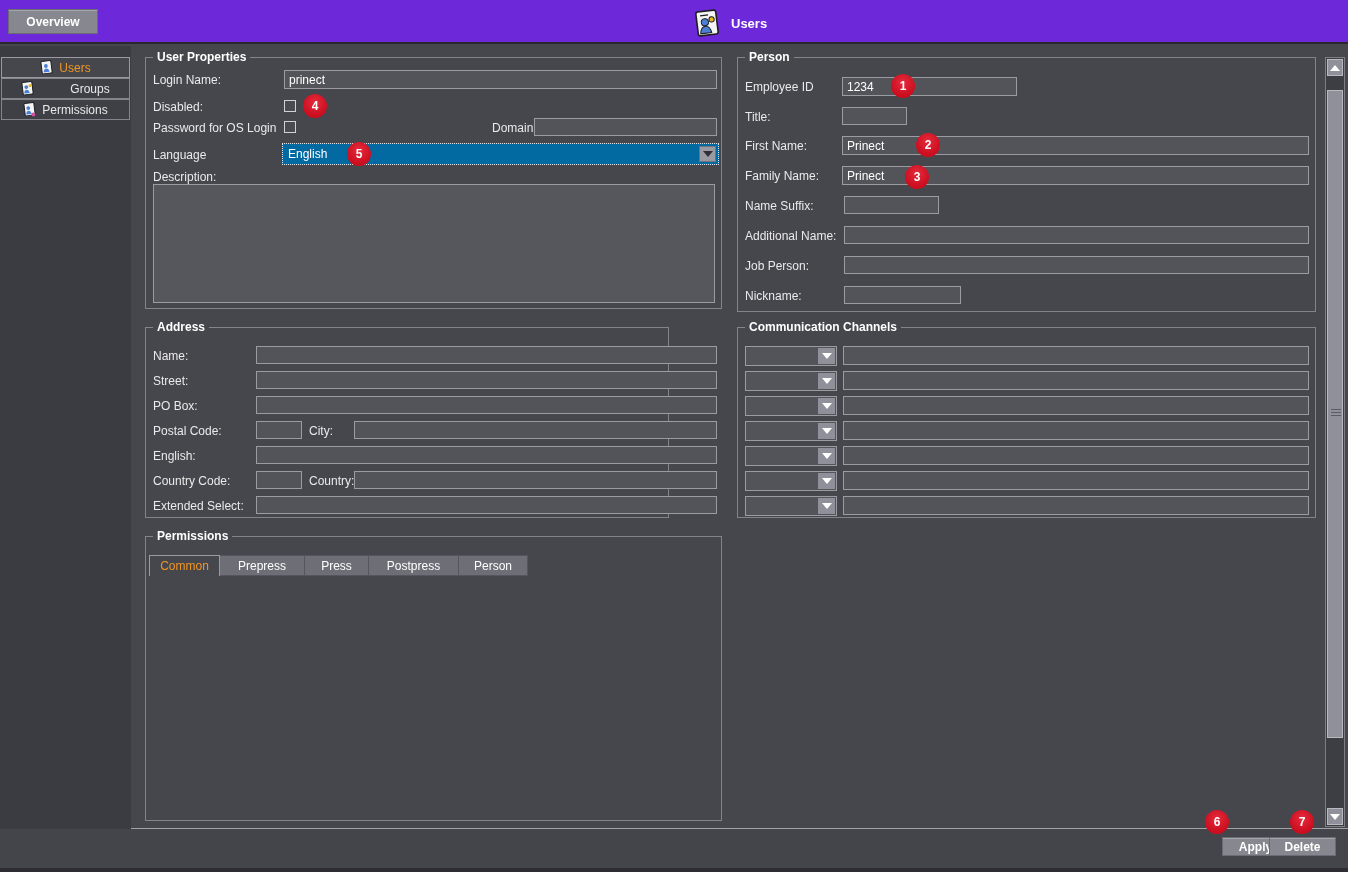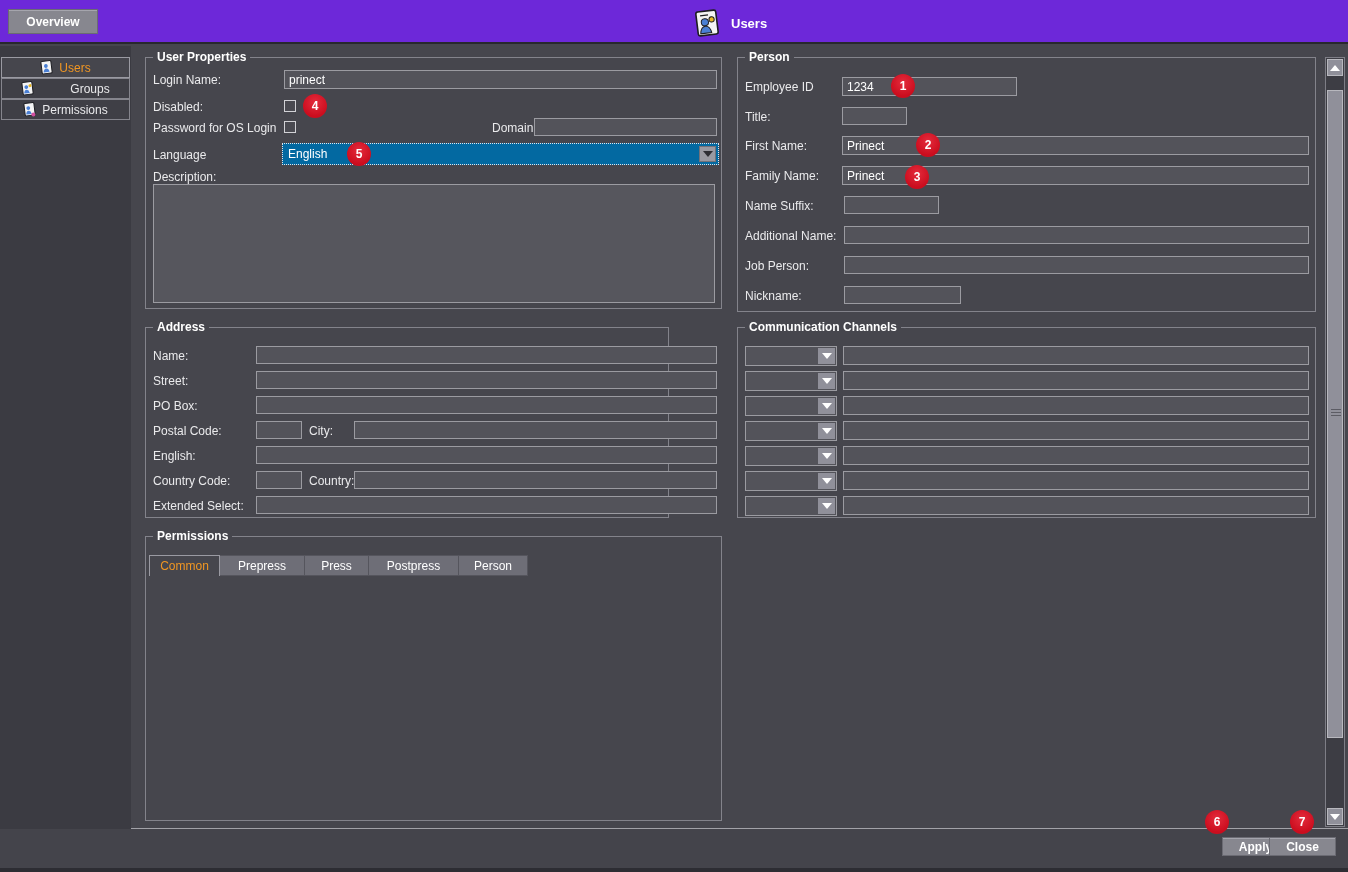--- a/index.html
+++ b/index.html
@@ -299,21 +299,21 @@
         <span class="sb-grip"></span>
       </div>
     <div class="sb-btn sb-dn">
         <span class="tri-dn-light"></span>
       </div>
   </div>
 
   <div class="footer"></div>
   <div class="separator"></div>
   <button class="btn apply-btn">Apply</button>
-  <button class="btn close-btn">Close</button>
+  <button class="btn close-btn">Delete</button>
   <div class="bottom-strip"></div>
 
   <span class="badge b1">1</span>
   <span class="badge b2">2</span>
   <span class="badge b3">3</span>
   <span class="badge b4">4</span>
   <span class="badge b5">5</span>
   <span class="badge b6">6</span>
   <span class="badge b7">7</span>
 

